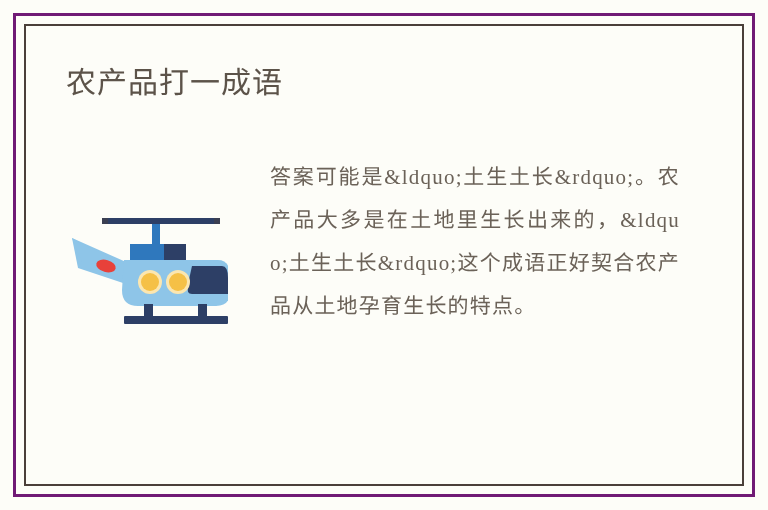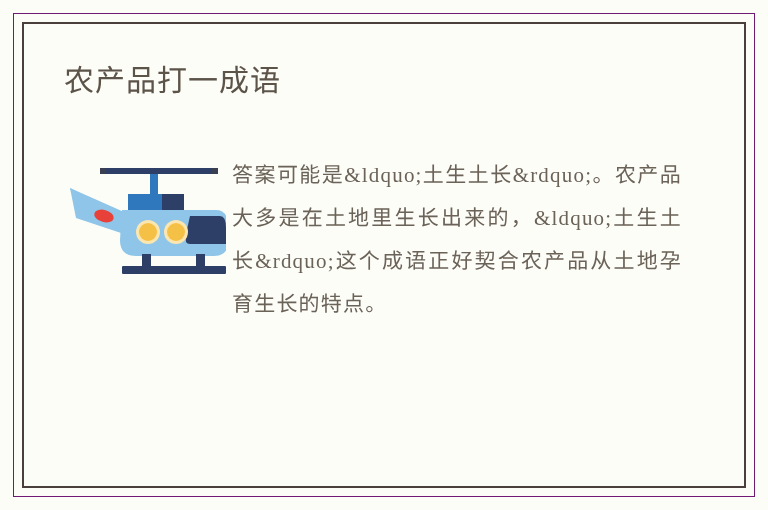--- a/index.html
+++ b/index.html
@@ -16,21 +16,21 @@
     overflow: hidden;
   }
 
   
   .page-frame {
     position: absolute;
     left: 13px;
     top: 13px;
     width: 742px;
     height: 484px;
-    border: 1px solid #701a75;
+    border: 3px solid #701a75;
     background: #fdfdf8;
   }
   .page-frame-inner {
     position: absolute;
     left: 8px;
     top: 8px;
     right: 8px;
     bottom: 8px;
     border: 2px solid #4a3f3a;
     background: #fdfdf8;
@@ -53,22 +53,23 @@
     color: #5c5349;
     font-weight: 400;
     letter-spacing: 1px;
     margin: 10px 0 0 6px;
     white-space: nowrap;
   }
 
   
   .article-body {
     display: flex;
-    align-items: flex-start;
+    align-items: flex-end;
     margin-top: 54px;
+    gap: 36px;
   }
 
   .illustration {
     flex: 0 0 auto;
     width: 168px;
     padding-left: 8px;
     padding-top: 6px;
   }
   .illustration svg { display: block; }
 

